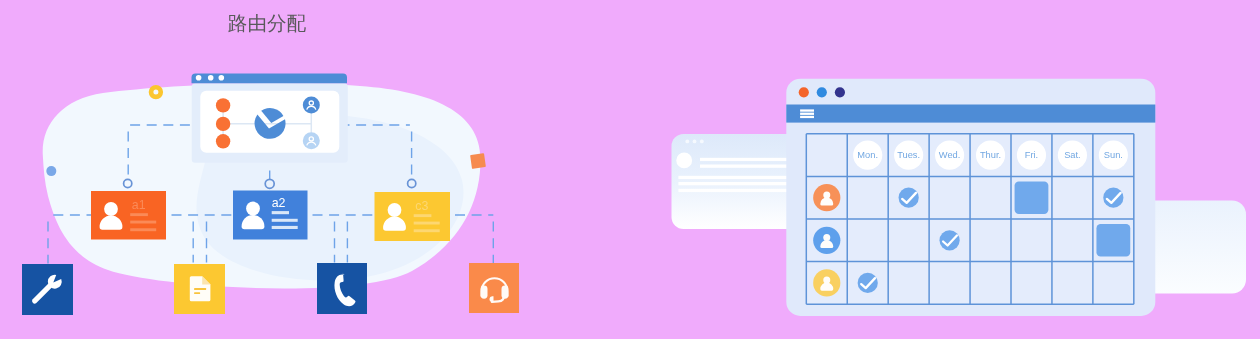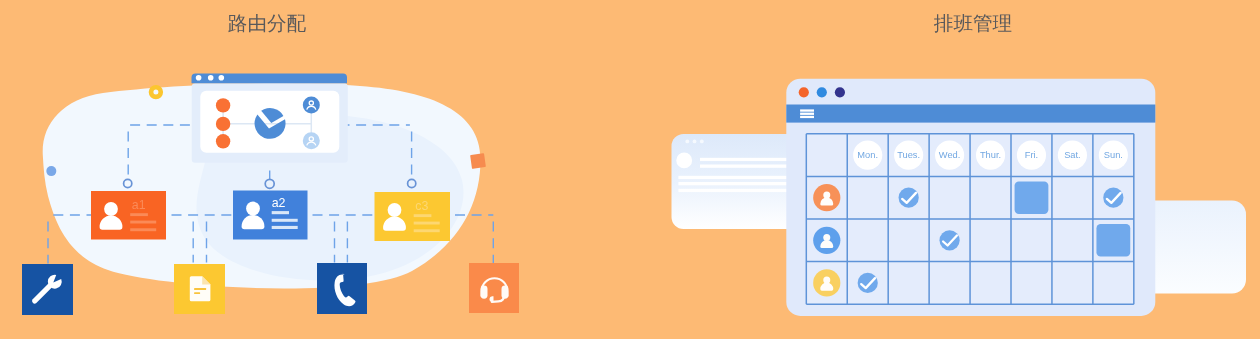--- a/index.html
+++ b/index.html
@@ -1,18 +1,18 @@
 <!DOCTYPE html>
 <html><head>
 <meta charset="utf-8">
 <title>feature illustrations</title>
 <style>
   html,body{margin:0;padding:0;background:#ffffff;}
   body{width:1260px;height:339px;overflow:hidden;font-family:"Liberation Sans",sans-serif;}
-  .stage{position:relative;width:1260px;height:339px;background:#fdba74;}
+  .stage{position:relative;width:1260px;height:339px;background:#f0abfc;}
   .panel{position:absolute;top:0;height:339px;width:630px;}
   .panel-left{left:0;}
   .panel-right{left:630px;}
   .panel-title{position:absolute;top:13px;width:400px;text-align:center;
     font-size:19.6px;line-height:21px;color:#59595b;letter-spacing:0px;white-space:nowrap;}
   .panel-left  .panel-title{left:67px;}
   .panel-right .panel-title{left:143px;}
   .art{position:absolute;left:0;top:0;}
   svg{display:block;}
   text{-webkit-font-smoothing:antialiased;}
@@ -184,21 +184,20 @@
         <g fill="#fffaf6">
           <rect x="480.6" y="285.6" width="6.9" height="13.2" rx="3.45"></rect>
           <rect x="501.5" y="285.6" width="6.9" height="13.2" rx="3.45"></rect>
           <path d="M489.5 298.8 a2.7 2.7 0 0 1 2.7 -2.5 h1.3 v5.5 h-1.3 a2.7 2.7 0 0 1 -2.7 -2.6 z"></path>
         </g>
       </g>
     </svg>
   </div>
 
   <div class="panel panel-right">
-    <div class="panel-title">排班管理</div>
 
     <svg class="art" width="630" height="339" viewBox="0 0 630 339">
       <defs>
         <linearGradient id="ghostFadeL" x1="0" y1="0" x2="0" y2="1">
           <stop offset="0" stop-color="#dde9fa"></stop>
           <stop offset="0.52" stop-color="#eaf2fd"></stop>
           <stop offset="1" stop-color="#ffffff"></stop>
         </linearGradient>
         <linearGradient id="ghostFadeR" x1="0" y1="0" x2="0" y2="1">
           <stop offset="0" stop-color="#eaf2fd"></stop>

